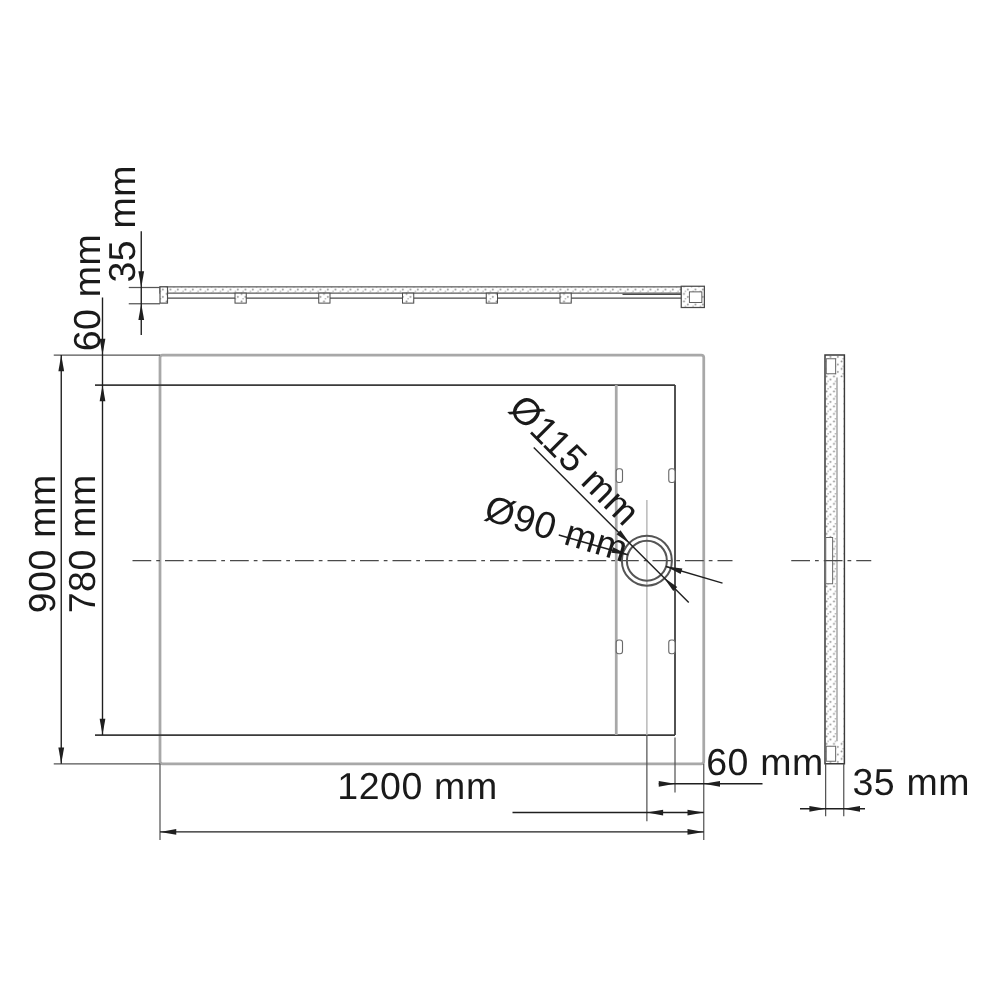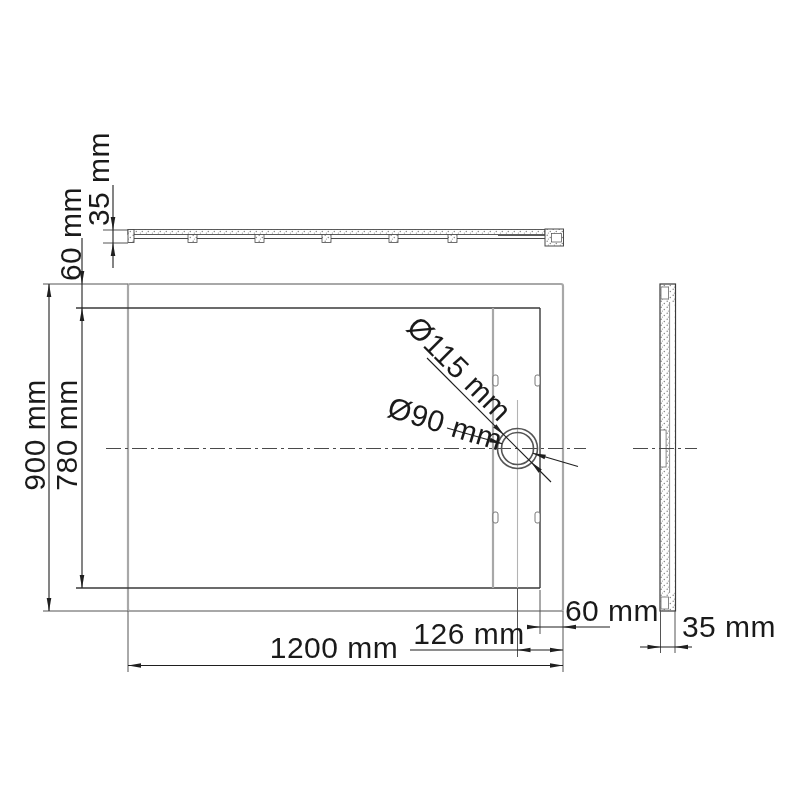--- a/index.html
+++ b/index.html
@@ -149,18 +149,17 @@
     <path d="M532.8,453.2 L544.5,459.2 L545.9,454.8 Z"></path>
   </g>
 </svg>
 
 <div class="lbl rot-90" style="left:99px;top:179px;">35 mm</div>
 <div class="lbl rot-90" style="left:71px;top:234px;">60 mm</div>
 <div class="lbl rot-90" style="left:35px;top:435px;">900 mm</div>
 <div class="lbl rot-90" style="left:67px;top:435px;">780 mm</div>
 <div class="lbl rot45" style="left:459px;top:369px;">Ø115 mm</div>
 <div class="lbl rot17" style="left:445px;top:424px;">Ø90 mm</div>
-<div class="lbl" style="left:334px;top:648px;">1200 mm</div>
-<div class="lbl" style="left:469px;top:634px;">126 mm</div>
+<div class="lbl" style="left:334px;top:630px;">1200 mm</div>
 <div class="lbl" style="left:612px;top:611px;">60 mm</div>
 <div class="lbl" style="left:729px;top:627px;">35 mm</div>
 
 </div>
 
 </body></html>

